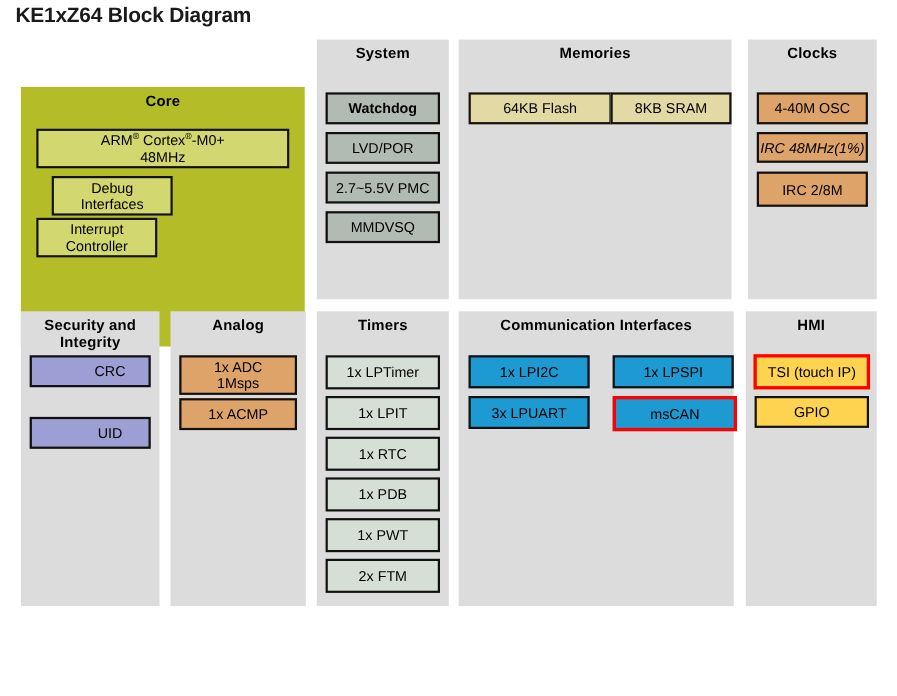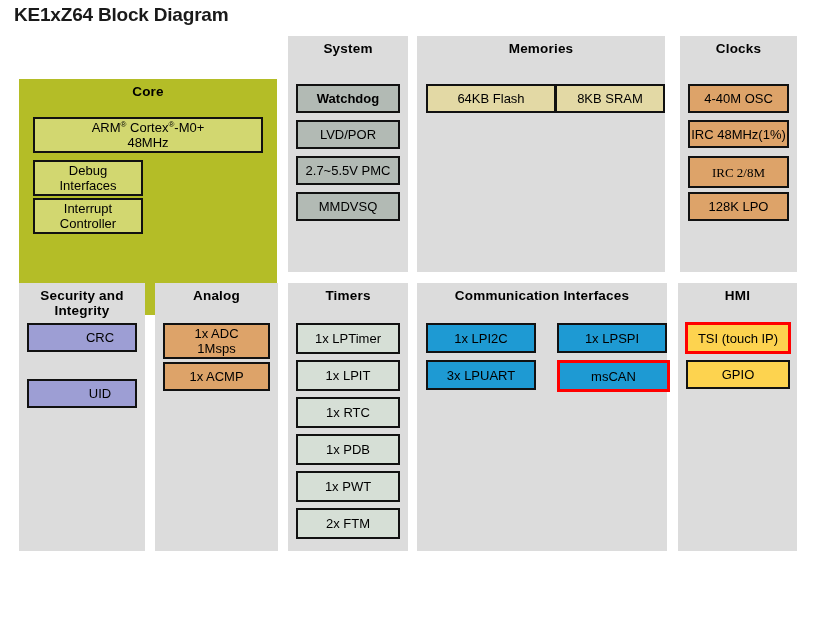--- a/index.html
+++ b/index.html
@@ -93,21 +93,21 @@
 <div id="page-title">KE1xZ64 Block Diagram</div>
 
 <div class="panel core-panel" style="left:19px; top:36px; width:258px; height:236px;margin-top:43px;">
   <div class="panel-title">Core</div>
   <div class="blk c-core-sub two-line" style="left:14px; top:38px; width:230px; height:36px;">
     <span style="display:block">
       <span>ARM<sup style="font-size:8px;vertical-align:super;line-height:0">®</sup> Cortex<sup style="font-size:8px;vertical-align:super;line-height:0">®</sup>-M0+</span><br>
       <span>48MHz</span>
     </span>
   </div>
-  <div class="blk c-core-sub two-line" style="left:14px; top:81px; width:110px; height:36px;">
+  <div class="blk c-core-sub two-line" style="left:28px; top:81px; width:110px; height:36px;">
     <span style="display:block">
       <span>Debug</span><br>
       <span>Interfaces</span>
     </span>
   </div>
   <div class="blk c-core-sub two-line" style="left:14px; top:119px; width:110px; height:36px;">
     <span style="display:block">
       <span>Interrupt</span><br>
       <span>Controller</span>
     </span>
@@ -124,23 +124,22 @@
 
 <div class="panel" style="left:417px; top:36px; width:248px; height:236px;">
   <div class="panel-title">Memories</div>
   <div class="blk c-memory" style="left:9px; top:48px; width:130px; height:29px;">64KB Flash</div>
   <div class="blk c-memory" style="left:138px; top:48px; width:110px; height:29px;">8KB SRAM</div>
 </div>
 
 <div class="panel" style="left:680px; top:36px; width:117px; height:236px;">
   <div class="panel-title">Clocks</div>
   <div class="blk c-clock" style="left:8px; top:48px; width:101px; height:29px;">4-40M OSC</div>
-  <div class="blk c-clock" style="left:8px; top:84px; width:101px; height:28px;">IRC 48MHz(1%)</div>
-  <div class="blk c-clock" style="left:8px; top:120px; width:101px; height:32px;font-family:Liberation Serif, serif;">IRC 2/8M</div>
-  <div class="blk c-clock" style="left:8px; top:156px; width:101px; height:29px;">128K LPO</div>
+  <div class="blk c-clock" style="left:8px; top:84px; width:101px; height:28px;font-style:italic;">IRC 48MHz(1%)</div>
+  <div class="blk c-clock" style="left:8px; top:120px; width:101px; height:32px;">IRC 2/8M</div>
 </div>
 
 <div class="panel" style="left:19px; top:283px; width:126px; height:268px;">
   <div class="panel-title">
     <span>Security and</span><br>
     <span>Integrity</span>
   </div>
   <div class="blk c-security" style="left:8px; top:40px; width:110px; height:29px;">CRC</div>
   <div class="blk c-security" style="left:8px; top:76px; width:110px; height:29px;margin-top:20px;">UID</div>
 </div>

